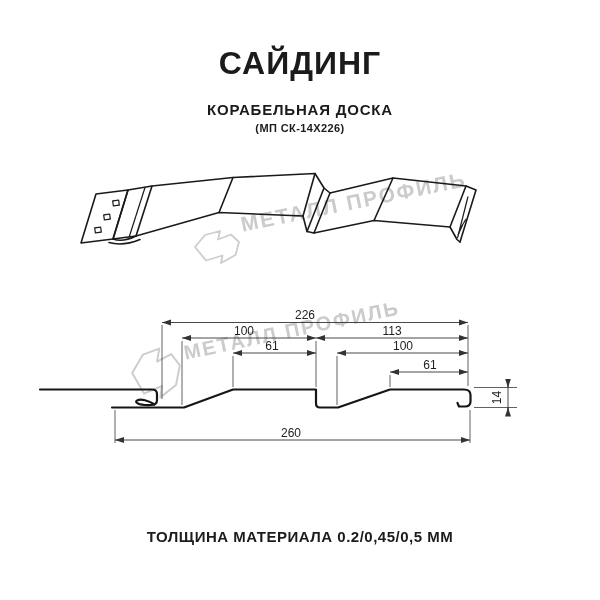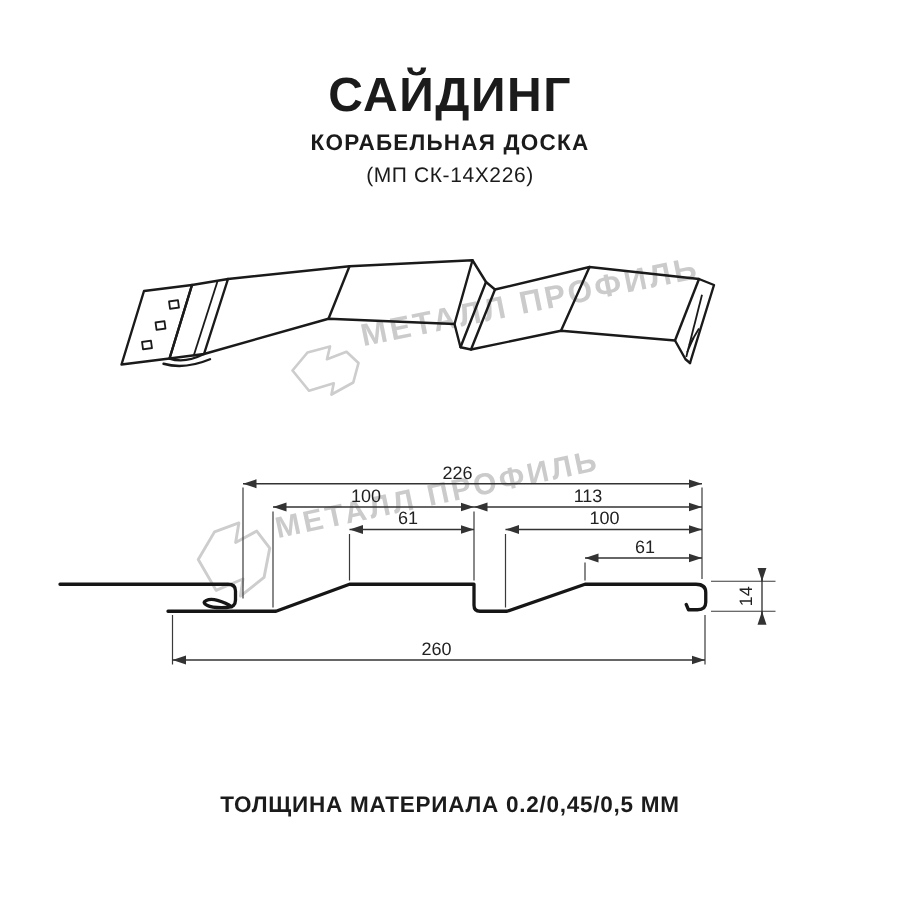--- a/index.html
+++ b/index.html
@@ -4,22 +4,22 @@
 <style>
   html,body{margin:0;padding:0;}
   body{
     width:600px;height:600px;position:relative;overflow:hidden;
     background:#ffffff;
     font-family:"Liberation Sans", sans-serif;
     color:#1b1b1b;
   }
   .header{position:absolute;top:46px;left:0;width:600px;text-align:center;z-index:3;}
   .header .title{font-size:32px;font-weight:bold;letter-spacing:1px;line-height:34px;}
-  .header .subtitle{font-size:15px;font-weight:bold;letter-spacing:0.8px;margin-top:7px;}
-  .header .code{font-size:14px;font-weight:normal;letter-spacing:0.4px;margin-top:4px;}
+  .header .subtitle{font-size:15px;font-weight:bold;letter-spacing:0.8px;margin-top:21px;}
+  .header .code{font-size:11px;font-weight:bold;letter-spacing:0.4px;margin-top:4px;}
 
   .wm-text{
     position:absolute;font-weight:bold;color:#cbcbcb;letter-spacing:2px;
     white-space:nowrap;z-index:1;transform-origin:0 50%;line-height:24px;
   }
   #wm-text-1{left:241px;top:213px;font-size:21px;transform:rotate(-11.5deg);}
   #wm-text-2{left:184px;top:341px;font-size:20px;transform:rotate(-12deg);}
   .wm-logo{position:absolute;z-index:1;}
   #wm-logo-1{left:193px;top:230px;}
   #wm-logo-2{left:130px;top:347px;}

